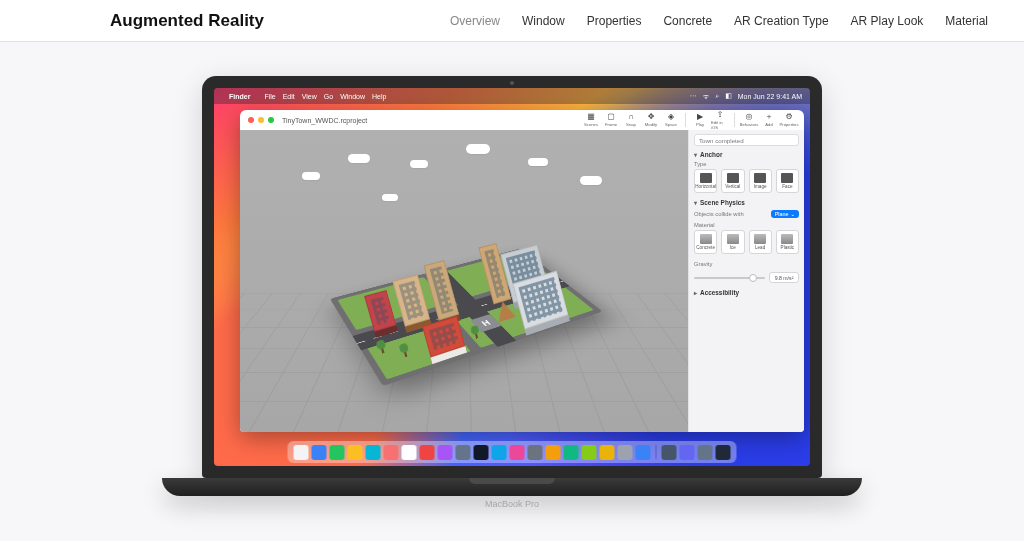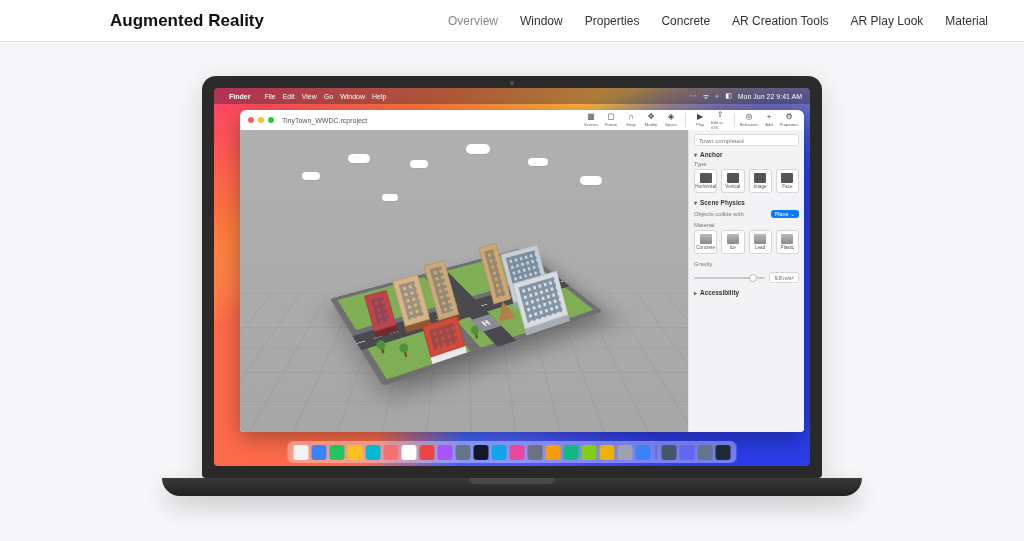--- a/index.html
+++ b/index.html
@@ -98,21 +98,21 @@
 </head>
 <body>
 
 <div class="topbar">
   <div class="topbar-title">Augmented Reality</div>
   <nav class="topbar-nav" id="nav">
       <span class="active">Overview</span>
       <span>Window</span>
       <span>Properties</span>
       <span>Concrete</span>
-      <span>AR Creation Tools</span>
+      <span>AR Creation Type</span>
       <span>AR Play Look</span>
       <span>Material</span>
     </nav>
 </div>
 
 <div class="stage">
   <div class="mb">
     <div class="mb-lid">
       <div class="mb-cam"></div>
       <div class="screen">
@@ -370,14 +370,15 @@
             <div class="app-ico" style="background: rgb(71, 85, 105);"></div>
             <div class="app-ico" style="background: rgb(99, 102, 241);"></div>
             <div class="app-ico" style="background: rgb(100, 116, 139);"></div>
             <div class="app-ico" style="background: rgb(31, 41, 55);"></div>
           </div>
       </div>
     </div>
     <div class="mb-base">
       <div class="mb-notch"></div>
     </div>
+    <div class="mb-label">MacBook Pro</div>
   </div>
 </div>
 
 </body></html>

